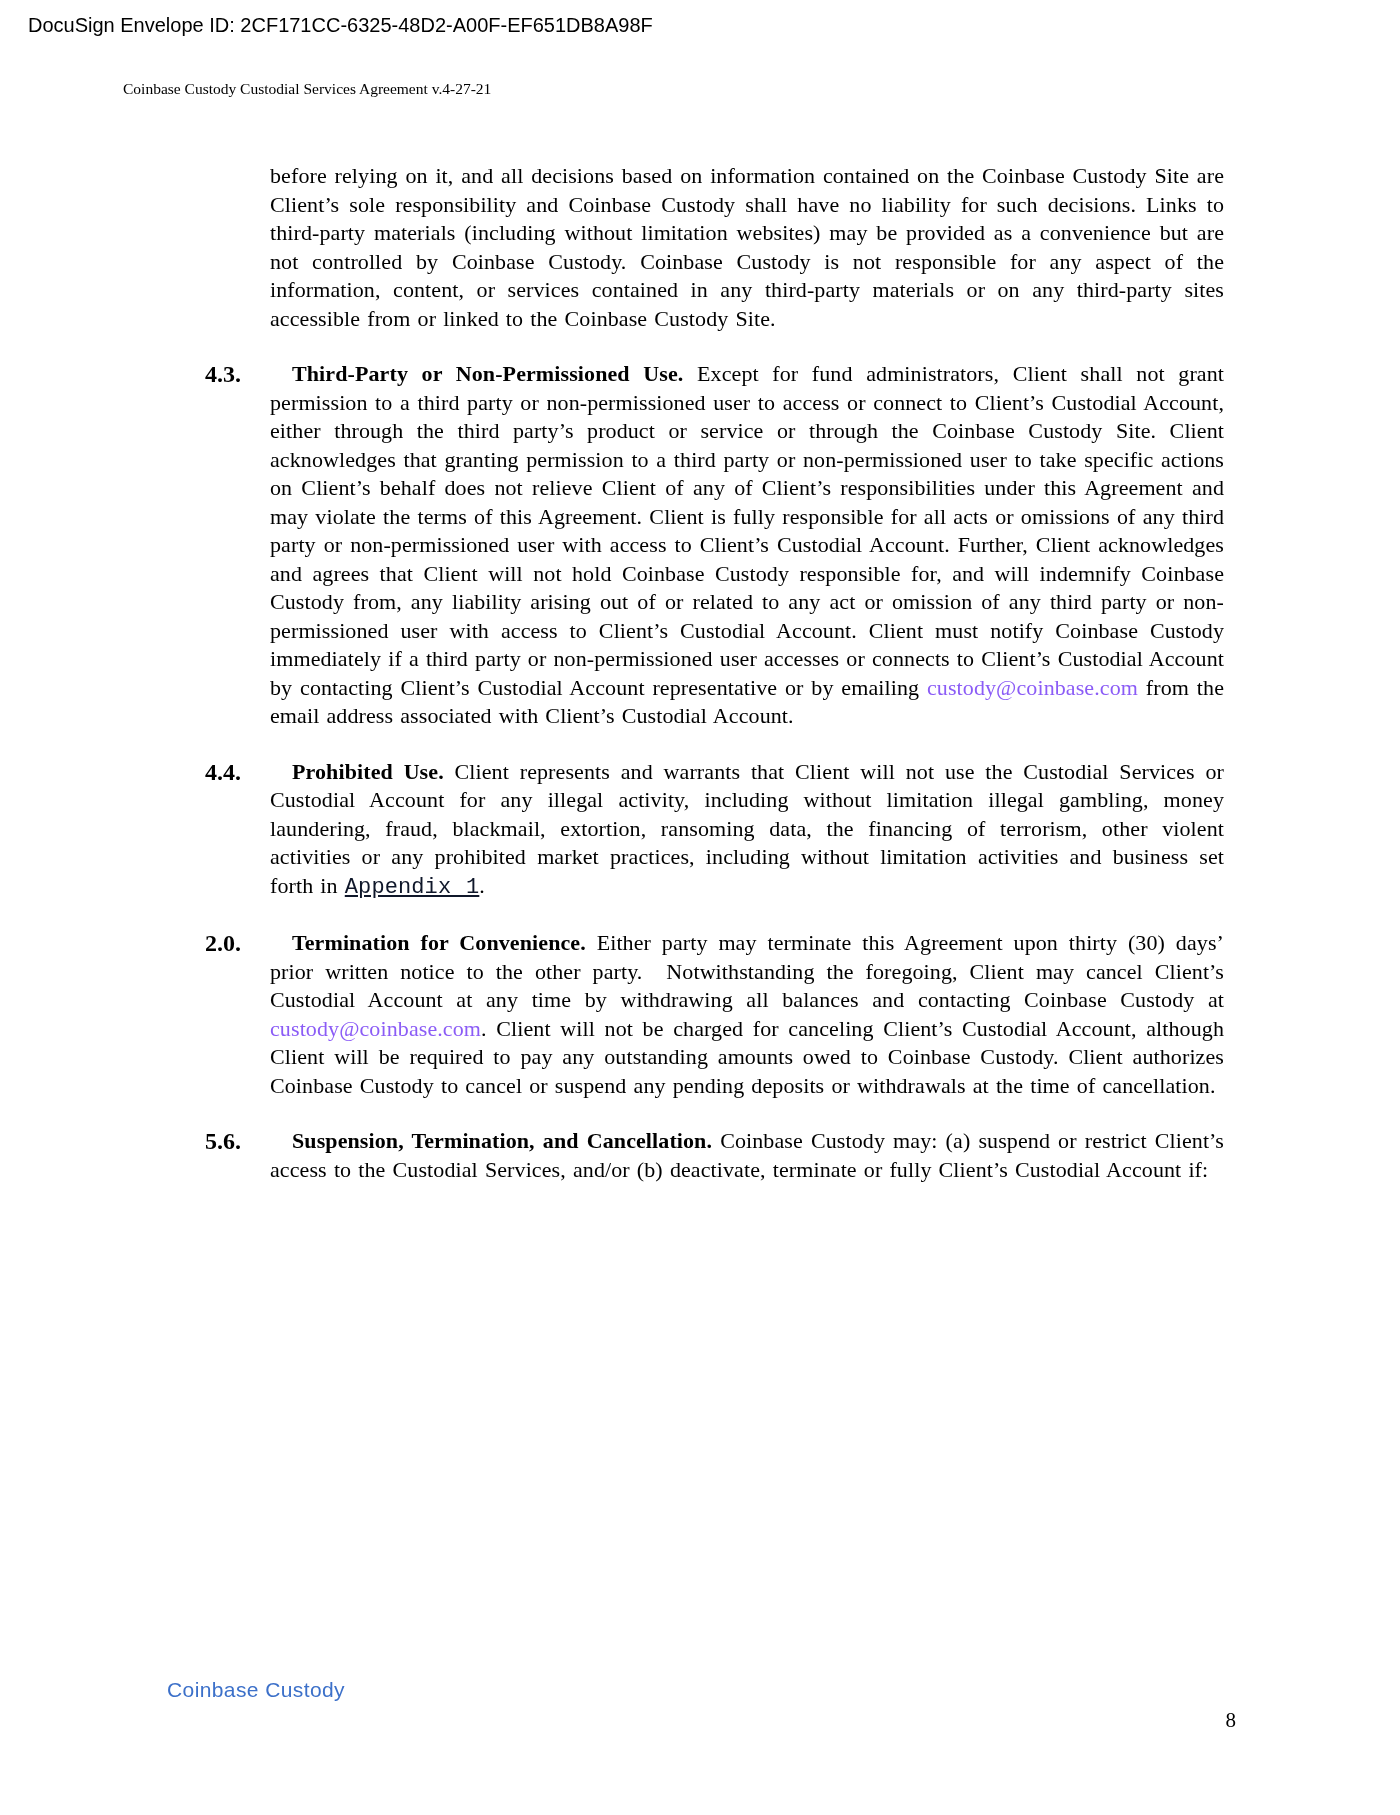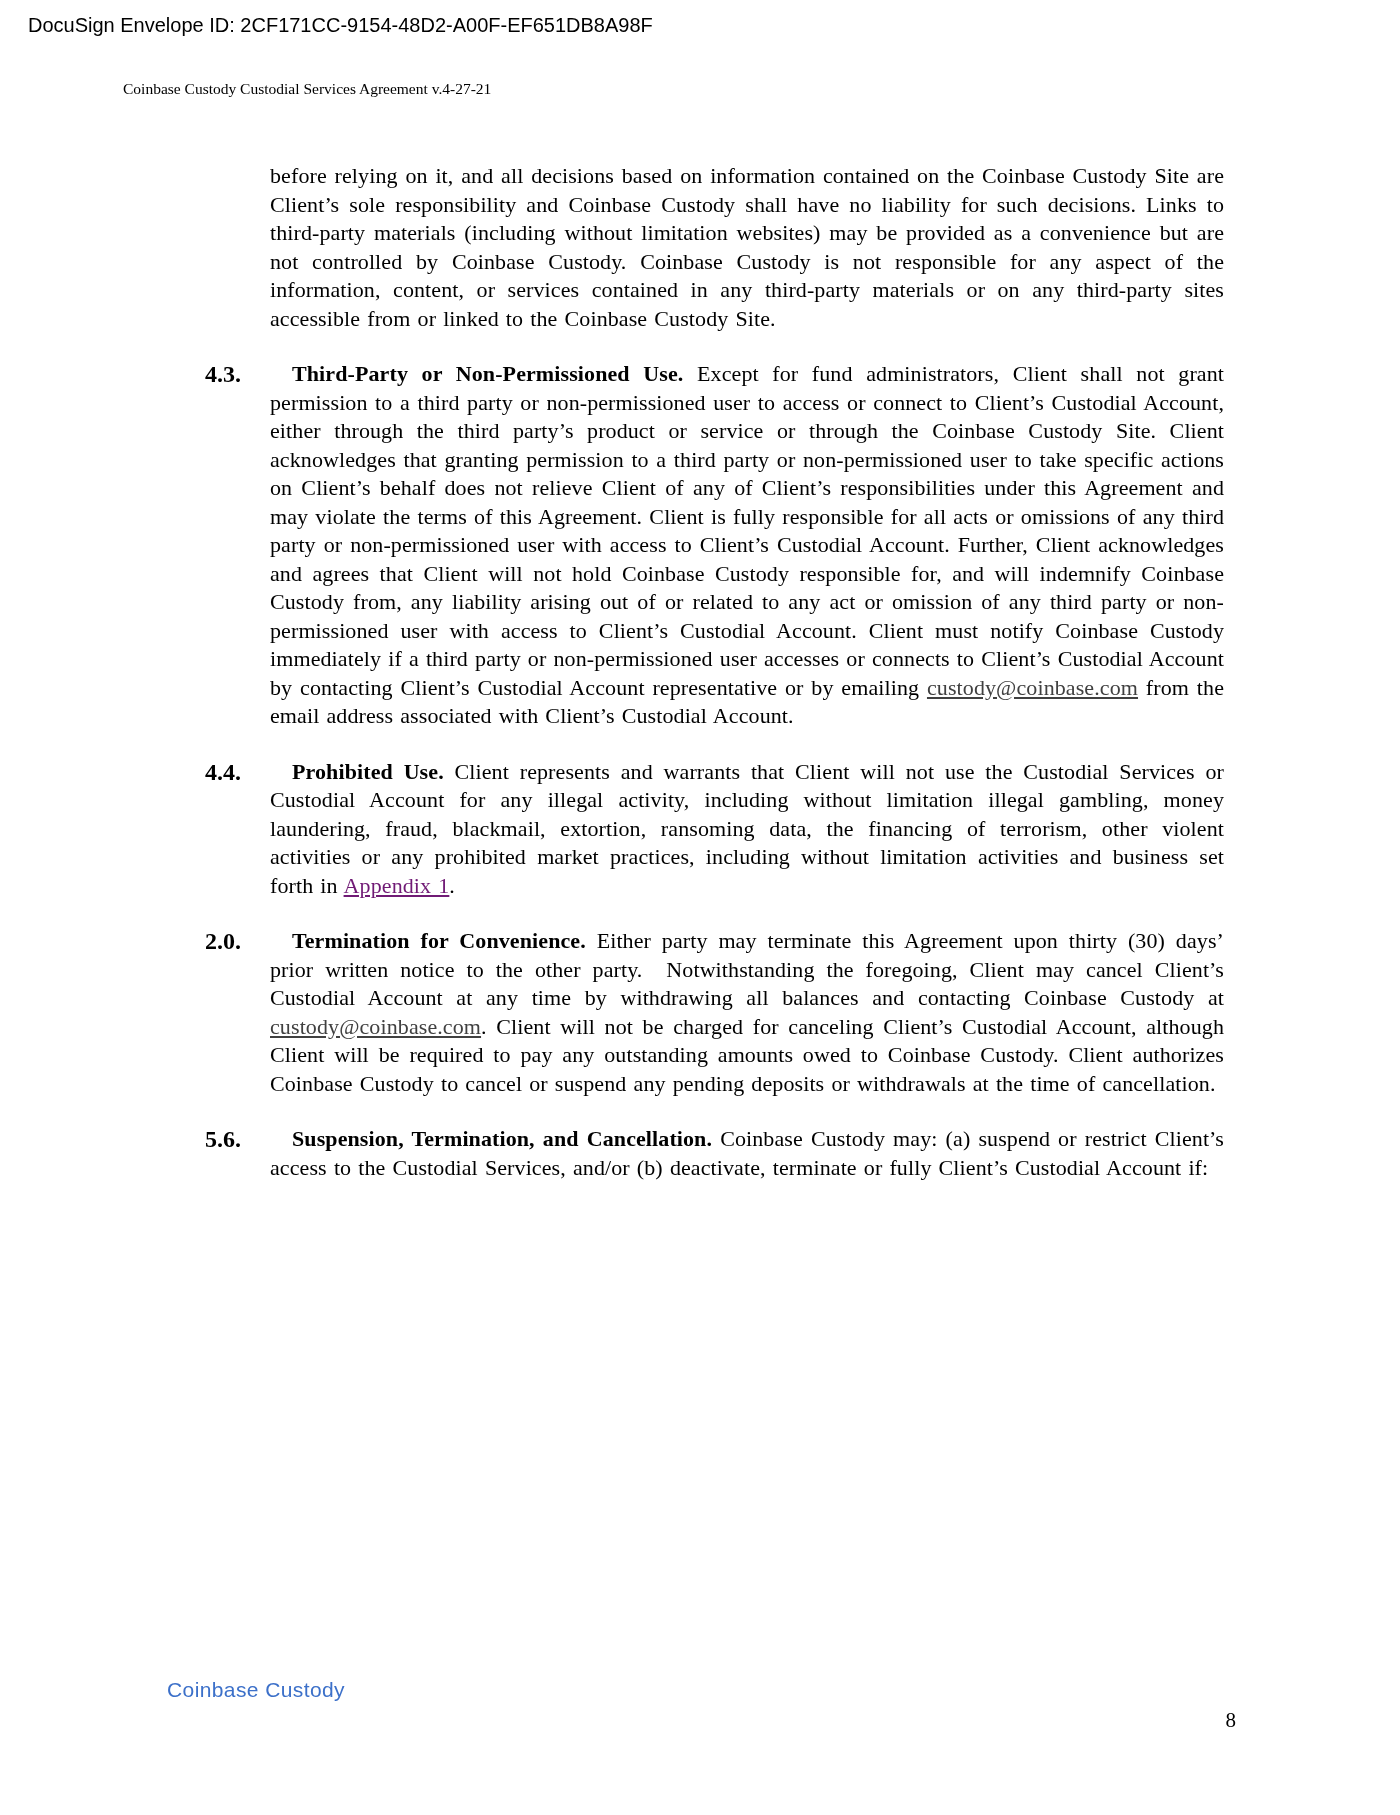--- a/index.html
+++ b/index.html
@@ -51,25 +51,24 @@
   .sec-num {
     position: absolute;
     left: -53px;
     top: 0;
     font-weight: bold;
     font-size: 24px;
     line-height: 28.5px;
   }
   .sec-heading { font-weight: bold; }
   .email-link {
-    color: #404040;
-    text-decoration: underline;
+    color: #8b5cf6;
     cursor: pointer;
   }
-  .ref-underline { text-decoration: underline; color: #701a75; }
+  .ref-underline { text-decoration: underline; color: #0f172a; font-family: Liberation Mono, monospace; }
   .footer-brand {
     position: absolute;
     left: 167px;
     top: 1678px;
     font-family: Liberation Sans, sans-serif;
     font-size: 21px;
     letter-spacing: 0.4px;
     color: #3c70c9;
     white-space: nowrap;
   }
@@ -81,21 +80,21 @@
     text-align: right;
     font-size: 21px;
     color: #000000;
   }
 </style>
 </head>
 <body>
 
 <div class="page">
 
-  <div class="docusign-header">DocuSign Envelope ID: 2CF171CC-9154-48D2-A00F-EF651DB8A98F</div>
+  <div class="docusign-header">DocuSign Envelope ID: 2CF171CC-6325-48D2-A00F-EF651DB8A98F</div>
 
   <div class="doc-title">Coinbase Custody Custodial Services Agreement v.4-27-21</div>
 
   <div class="content">
 
     <div class="section">
       <p class="sec-body">before relying on it, and all decisions based on information contained on the Coinbase Custody Site are Client’s sole responsibility and Coinbase Custody shall have no liability for such decisions. Links to third-party materials (including without limitation websites) may be provided as a convenience but are not controlled by Coinbase Custody. Coinbase Custody is not responsible for any aspect of the information, content, or services contained in any third-party materials or on any third-party sites accessible from or linked to the Coinbase Custody Site.</p>
     </div>
 
     <div class="section">

